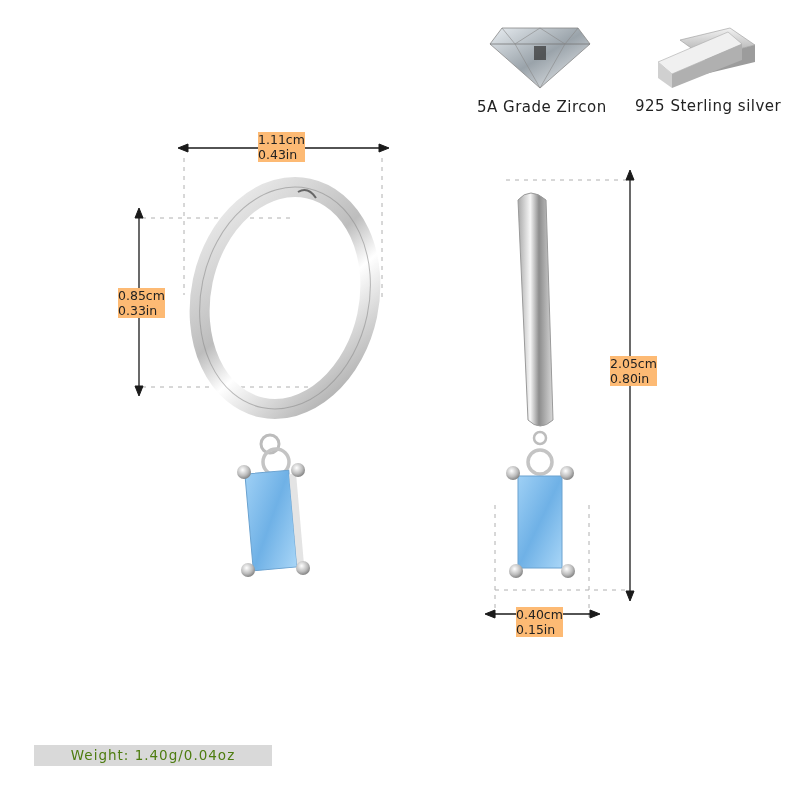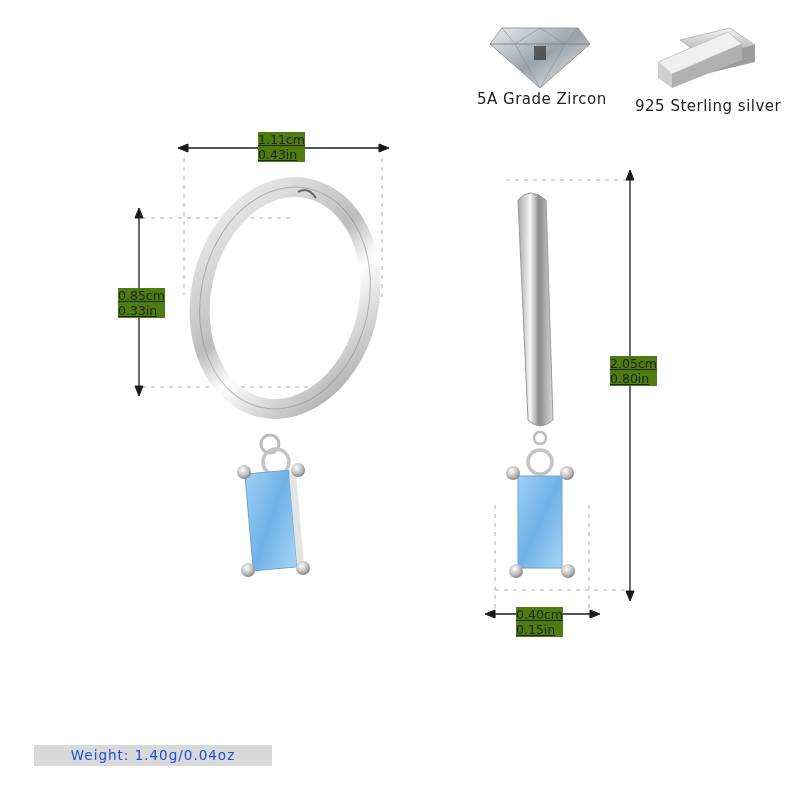--- a/index.html
+++ b/index.html
@@ -2,24 +2,24 @@
 <html><head>
 <meta charset="utf-8">
 <style>
   html, body { margin: 0; padding: 0; }
   body {
     width: 800px; height: 800px; background: #ffffff; position: relative; overflow: hidden;
     font-family: "DejaVu Sans", sans-serif; color: #1a1a1a;
   }
   .abs { position: absolute; }
   .feature-label { font-size: 15px; letter-spacing: 0.5px; color: #222; white-space: nowrap; }
-  .dim-label { font-size: 12.5px; line-height: 15px; color: #222; white-space: nowrap; background: #4d7c0f; text-decoration: underline; }
+  .dim-label { font-size: 12.5px; line-height: 15px; color: #222; white-space: nowrap; background: #fdba74; }
   .weight-bar {
     left: 34px; top: 745px; width: 238px; height: 21px; background: #d9d9d9;
-    font-size: 13.5px; letter-spacing: 1px; color: #1d4ed8; line-height: 21px; text-align: center;
+    font-size: 13.5px; letter-spacing: 1px; color: #4d7c0f; line-height: 21px; text-align: center;
   }
   svg { position: absolute; left: 0; top: 0; }
 </style>
 </head>
 <body>
 
 <svg width="800" height="800" viewBox="0 0 800 800">
   <defs>
     <linearGradient id="silverGrad" x1="0" y1="0" x2="1" y2="1">
       <stop offset="0" stop-color="#f4f4f4"></stop>
@@ -125,21 +125,21 @@
     <circle cx="540" cy="438" r="6" fill="none" stroke="#bdbdbd" stroke-width="2.5"></circle>
     <circle cx="540" cy="462" r="12" fill="none" stroke="#c4c4c4" stroke-width="3.5"></circle>
     <rect x="518" y="476" width="44" height="92" fill="url(#gemGrad)" stroke="#6aa2d0" stroke-width="1"></rect>
     <circle cx="513" cy="473" r="7" fill="url(#ball)"></circle>
     <circle cx="567" cy="473" r="7" fill="url(#ball)"></circle>
     <circle cx="516" cy="571" r="7" fill="url(#ball)"></circle>
     <circle cx="568" cy="571" r="7" fill="url(#ball)"></circle>
   </g>
 </svg>
 
-<div class="abs feature-label" style="left:477px; top:90px;text-align:right;">5A Grade Zircon</div>
+<div class="abs feature-label" style="left:477px; top:98px;text-align:right;">5A Grade Zircon</div>
 <div class="abs feature-label" style="left:635px; top:97px;text-align:right;">925 Sterling silver</div>
 
 <div class="abs dim-label" style="left:258px; top:132px;">
   <div>1.11cm</div>
   <div>0.43in</div>
 </div>
 <div class="abs dim-label" style="left:118px; top:288px;">
   <div>0.85cm</div>
   <div>0.33in</div>
 </div>

